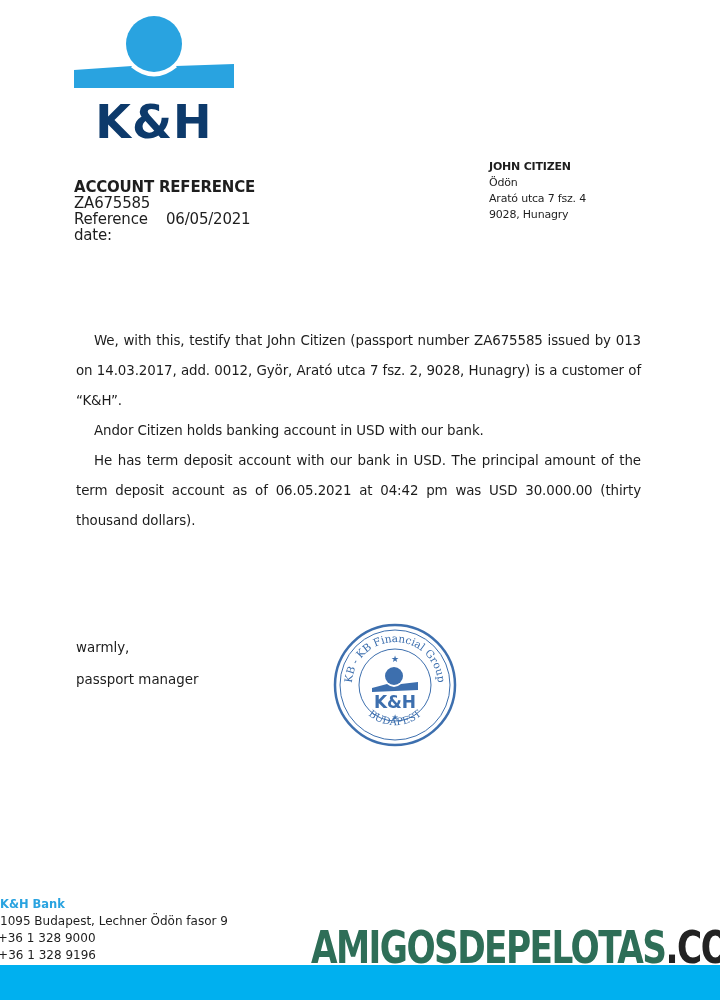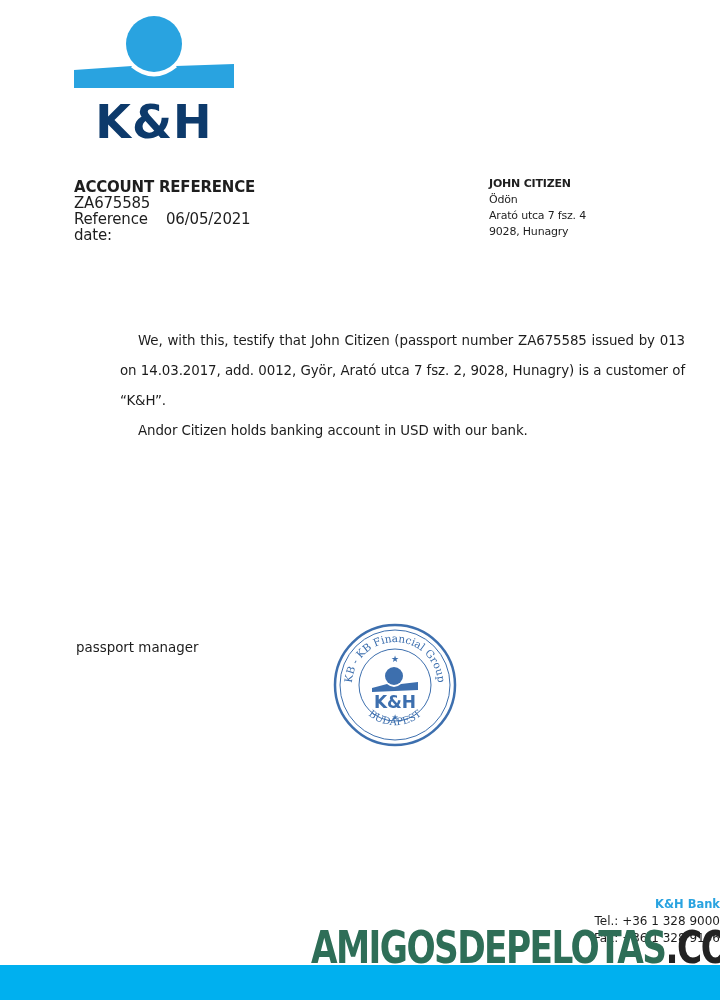--- a/index.html
+++ b/index.html
@@ -10,32 +10,32 @@
       color: #222222;
     }
     .logo { position: absolute; left: 72px; top: 14px; width: 164px; height: 128px; }
     .logo svg { display: block; }
 
     .ref-block { position: absolute; left: 74px; top: 179px; font-size: 15px; line-height: 16px; color: #1e1e1e; letter-spacing: -0.2px; }
     .ref-block .heading { font-weight: bold; }
     .ref-row { display: flex; }
     .ref-row .k { width: 92px; }
 
-    .addr-block { position: absolute; left: 489px; top: 176px; font-size: 11px; line-height: 16px; color: #1e1e1e; letter-spacing: -0.2px; }
+    .addr-block { position: absolute; left: 489px; top: 159px; font-size: 11px; line-height: 16px; color: #1e1e1e; letter-spacing: -0.2px; }
     .addr-block .name { font-weight: bold; }
 
-    .body-text { position: absolute; left: 76px; top: 326px; width: 565px; font-size: 13.4px; line-height: 30px; color: #1c1c1c; letter-spacing: -0.1px; margin-left: 44px; }
+    .body-text { position: absolute; left: 76px; top: 326px; width: 565px; font-size: 13.4px; line-height: 30px; color: #1c1c1c; letter-spacing: -0.1px; }
     .body-text p { margin: 0; text-align: justify; }
     .body-text .indent { text-indent: 18px; }
 
     .signoff { position: absolute; left: 76px; top: 632px; font-size: 13.4px; line-height: 31.5px; color: #1c1c1c; }
 
     .stamp { position: absolute; left: 332px; top: 622px; width: 126px; height: 126px; }
 
-    .footer { position: absolute; left: 0; top: 896px; width: 720px; text-align: right; font-size: 12px; line-height: 17px; color: #1e1e1e; }
+    .footer { position: absolute; left: 0; top: 896px; width: 720px; text-align: left; font-size: 12px; line-height: 17px; color: #1e1e1e; }
     .footer .bank { color: #29a3e0; font-weight: bold; font-size: 11.5px; }
     .footer .line { margin-left: -30px; }
     .blue-bar { position: absolute; left: 0; top: 965px; width: 720px; height: 35px; background: #00b0ef; }
 
     .watermark { position: absolute; left: 311px; top: 922px; font-family: "DejaVu Sans", sans-serif; font-weight: bold; font-size: 44px; letter-spacing: -2px; transform: scaleX(0.78); transform-origin: left top; line-height: 52px; white-space: nowrap; }
     .watermark .wm-green { color: #2e6e57; }
     .watermark .wm-dark { color: #222222; }
   </style>
 </head>
 <body>
@@ -63,23 +63,25 @@
 <div class="addr-block">
   <div class="name">JOHN CITIZEN</div>
   <div>Ödön</div>
   <div>Arató utca 7 fsz. 4</div>
   <div>9028, Hunagry</div>
 </div>
 
 <div class="body-text">
   <p class="indent">We, with this, testify that John Citizen (passport number ZA675585 issued by 013 on 14.03.2017, add. 0012, Györ, Arató utca 7 fsz. 2, 9028, Hunagry) is a customer of “K&amp;H”.</p>
   <p class="indent">Andor Citizen holds banking account in USD with our bank.</p>
+  <p class="indent">He has term deposit account with our bank in USD. The principal amount of the term deposit account as of 06.05.2021 at 04:42 pm was USD 30.000.00 (thirty thousand dollars).</p>
 </div>
 
 <div class="signoff">
+  <div>warmly,</div>
   <div>passport manager</div>
 </div>
 
 <div class="stamp">
   <svg width="126" height="126" viewBox="0 0 126 126">
     <defs>
       <path id="topArc" d="M20 63 A43 43 0 0 1 106 63"></path>
       <path id="botArc" d="M24 72 A40 40 0 0 0 102 72"></path>
     </defs>
     <circle cx="63" cy="63" r="60" fill="none" stroke="#3d6fae" stroke-width="2.5"></circle>
@@ -94,20 +96,21 @@
     <text x="63" y="40" text-anchor="middle" font-size="9" fill="#3d6fae">★</text>
     <circle cx="62" cy="54" r="9" fill="#3d6fae"></circle>
     <path d="M40 66 L55 62 Q62 68 69 62 L86 60 L86 68 L40 70 Z" fill="#3d6fae"></path>
     <text x="63" y="86" text-anchor="middle" font-family="DejaVu Sans, sans-serif" font-weight="bold" font-size="17" fill="#3d6fae">K&amp;H</text>
     <text x="63" y="98" text-anchor="middle" font-size="8" fill="#3d6fae">★</text>
   </svg>
 </div>
 
 <div class="footer">
   <div class="bank">K&amp;H Bank</div>
+  <div>1095 Budapest, Lechner Ödön fasor 9</div>
   <div class="line">Tel.: +36 1 328 9000</div>
   <div class="line">Fax: +36 1 328 9196</div>
 </div>
 
 <div class="blue-bar"></div>
 
 <div class="watermark">
   <span class="wm-green">AMIGOSDEPELOTAS</span><span class="wm-dark">.COM</span>
 </div>
 

